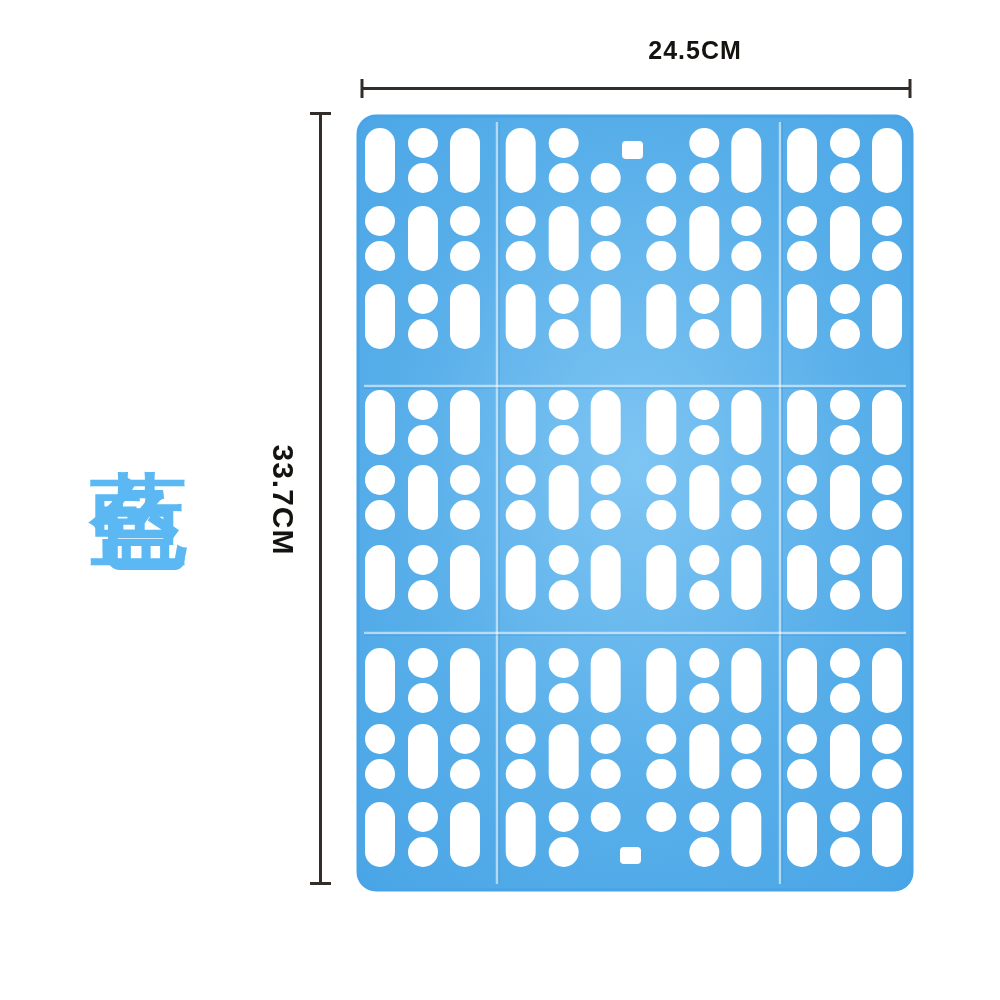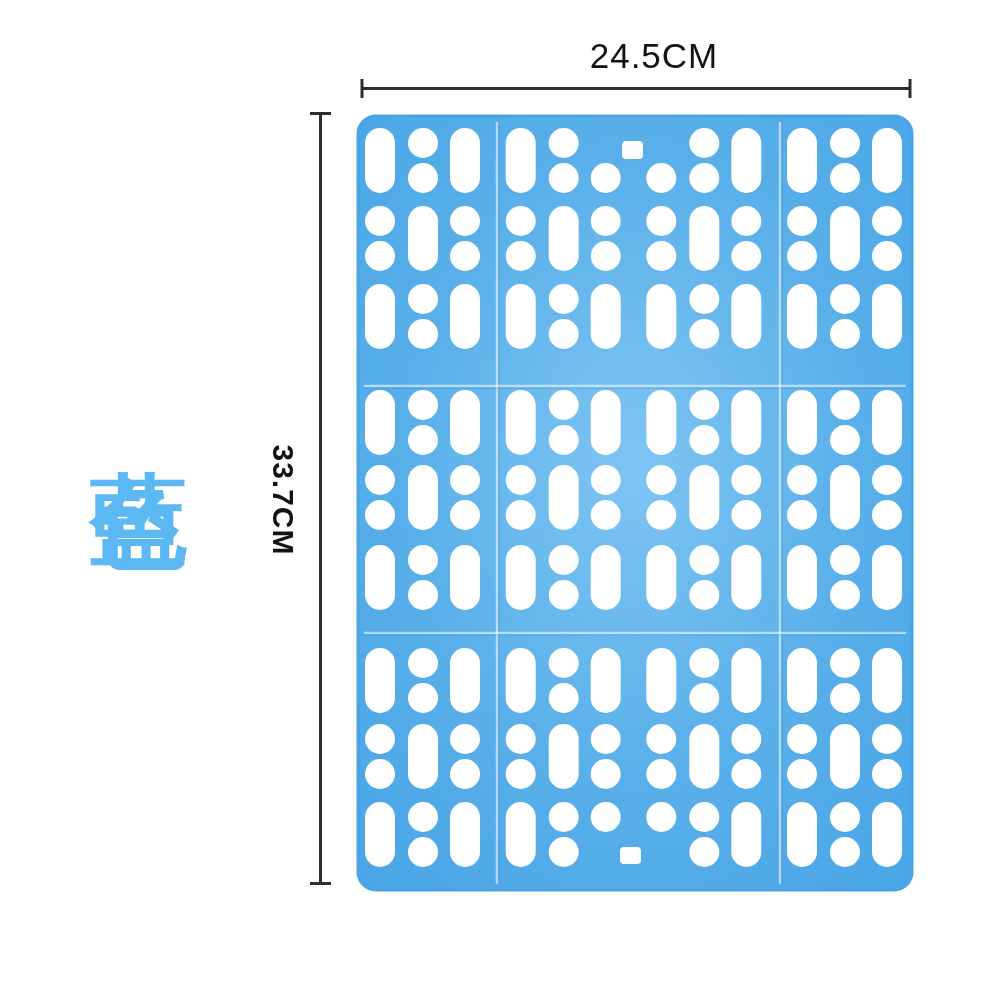--- a/index.html
+++ b/index.html
@@ -13,23 +13,23 @@
   .stage svg{position:absolute;left:0;top:0;}
   .dim line{
     stroke:var(--line-color,#322d28);
     stroke-width:3;
     stroke-linecap:butt;
   }
   .seam-light{stroke:rgba(255,255,255,0.55);stroke-width:2.5;}
   .seam-dark{stroke:rgba(25,105,180,0.18);stroke-width:1.5;}
   .width-label{
     position:absolute;
-    left:654px;top:36px;
+    left:695px;top:36px;
     transform:translateX(-50%);
-    font-size:35px;font-weight:normal;
+    font-size:25px;font-weight:bold;
     letter-spacing:1px;
     color:var(--label-color,#151310);
     white-space:nowrap;
   }
   .height-label{
     position:absolute;
     left:283px;top:500px;
     transform:translate(-50%,-50%) rotate(90deg);
     font-size:30px;font-weight:bold;
     letter-spacing:1px;

